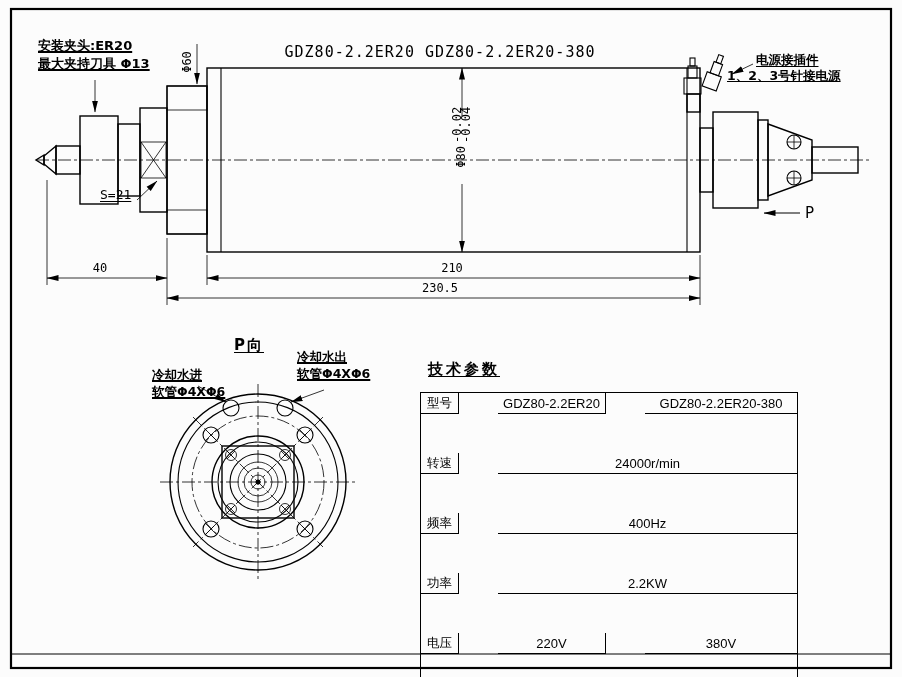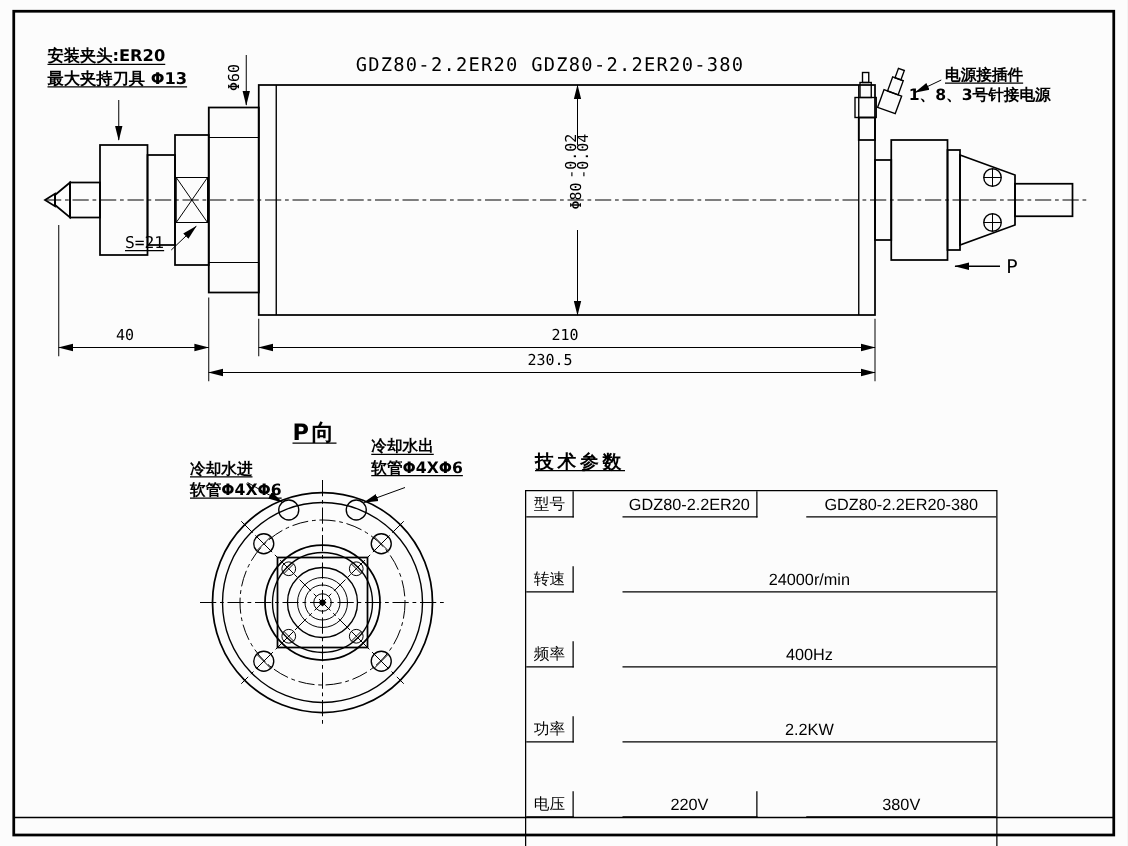--- a/index.html
+++ b/index.html
@@ -1,21 +1,21 @@
 <!DOCTYPE html>
 <html><head>
 <meta charset="utf-8">
 <style>
   html,body{margin:0;padding:0;}
   body{background:#dddddd;}
   .sheet{position:relative;width:902px;height:677px;background:#fcfcfc;font-family:"DejaVu Sans",sans-serif;color:#000;overflow:hidden;}
   .canvas{position:absolute;left:0;top:0;}
   .txt{position:absolute;white-space:nowrap;line-height:1.35;}
   .u{text-decoration:underline;text-underline-offset:2px;}
-  .b{font-weight:bold;}
+  .b{font-weight:bold;text-decoration:underline;}
   .mono{font-family:"DejaVu Sans Mono",monospace;}
   .ln{stroke:#000;stroke-width:1.4;fill:none;}
   .md{stroke:#000;stroke-width:1.1;fill:none;}
   .thin{stroke:#000;stroke-width:0.8;fill:none;}
   .cl{stroke:#000;stroke-width:0.8;fill:none;stroke-dasharray:13 3 3 3;}
   .dimtxt{font:12px "DejaVu Sans Mono",monospace;fill:#000;}
   .param-table{position:absolute;left:420px;top:392px;display:grid;grid-template-columns:38px 108px 152px;grid-auto-rows:21px;border:1.6px solid #000;gap:39px;}
   .tc{display:flex;align-items:center;justify-content:center;border-right:1px solid #000;border-bottom:1px solid #000;font-size:12.5px;overflow:hidden;}
   .tc.val{font-family:Liberation Sans, sans-serif;font-size:13px;}
   .span2{grid-column:2/4;text-align:right;}
@@ -207,27 +207,27 @@
   </svg>
 
   <div class="txt mono" style="left:250px;top:42px;width:380px;text-align:center;font-size:15px;letter-spacing:1px;">GDZ80-2.2ER20  GDZ80-2.2ER20-380</div>
 
   <div class="txt b" style="left:38px;top:37px;font-size:13px;">
     <div class="u">安装夹头:ER20</div>
     <div class="u">最大夹持刀具 Φ13</div>
   </div>
 
   <div class="txt b u" style="left:756px;top:52px;font-size:12.5px;">电源接插件</div>
-  <div class="txt b" style="left:727px;top:68px;font-size:12.5px;">1、8、3号针接电源</div>
+  <div class="txt b" style="left:727px;top:68px;font-size:12.5px;">1、2、3号针接电源</div>
 
   <div class="txt mono u" style="left:100px;top:186px;font-size:13px;">S=21</div>
 
   <div class="txt" style="left:805px;top:203px;font-size:15px;">P</div>
 
-  <div class="txt b u" style="left:234px;top:335px;font-size:18px;letter-spacing:2px;">P向</div>
+  <div class="txt b u" style="left:234px;top:335px;font-size:15px;letter-spacing:2px;">P向</div>
 
   <div class="txt b" style="left:152px;top:367px;font-size:12.5px;">
     <div class="u">冷却水进</div>
     <div class="u">软管Φ4XΦ6</div>
   </div>
   <div class="txt b" style="left:297px;top:349px;font-size:12.5px;">
     <div class="u">冷却水出</div>
     <div class="u">软管Φ4XΦ6</div>
   </div>
 

